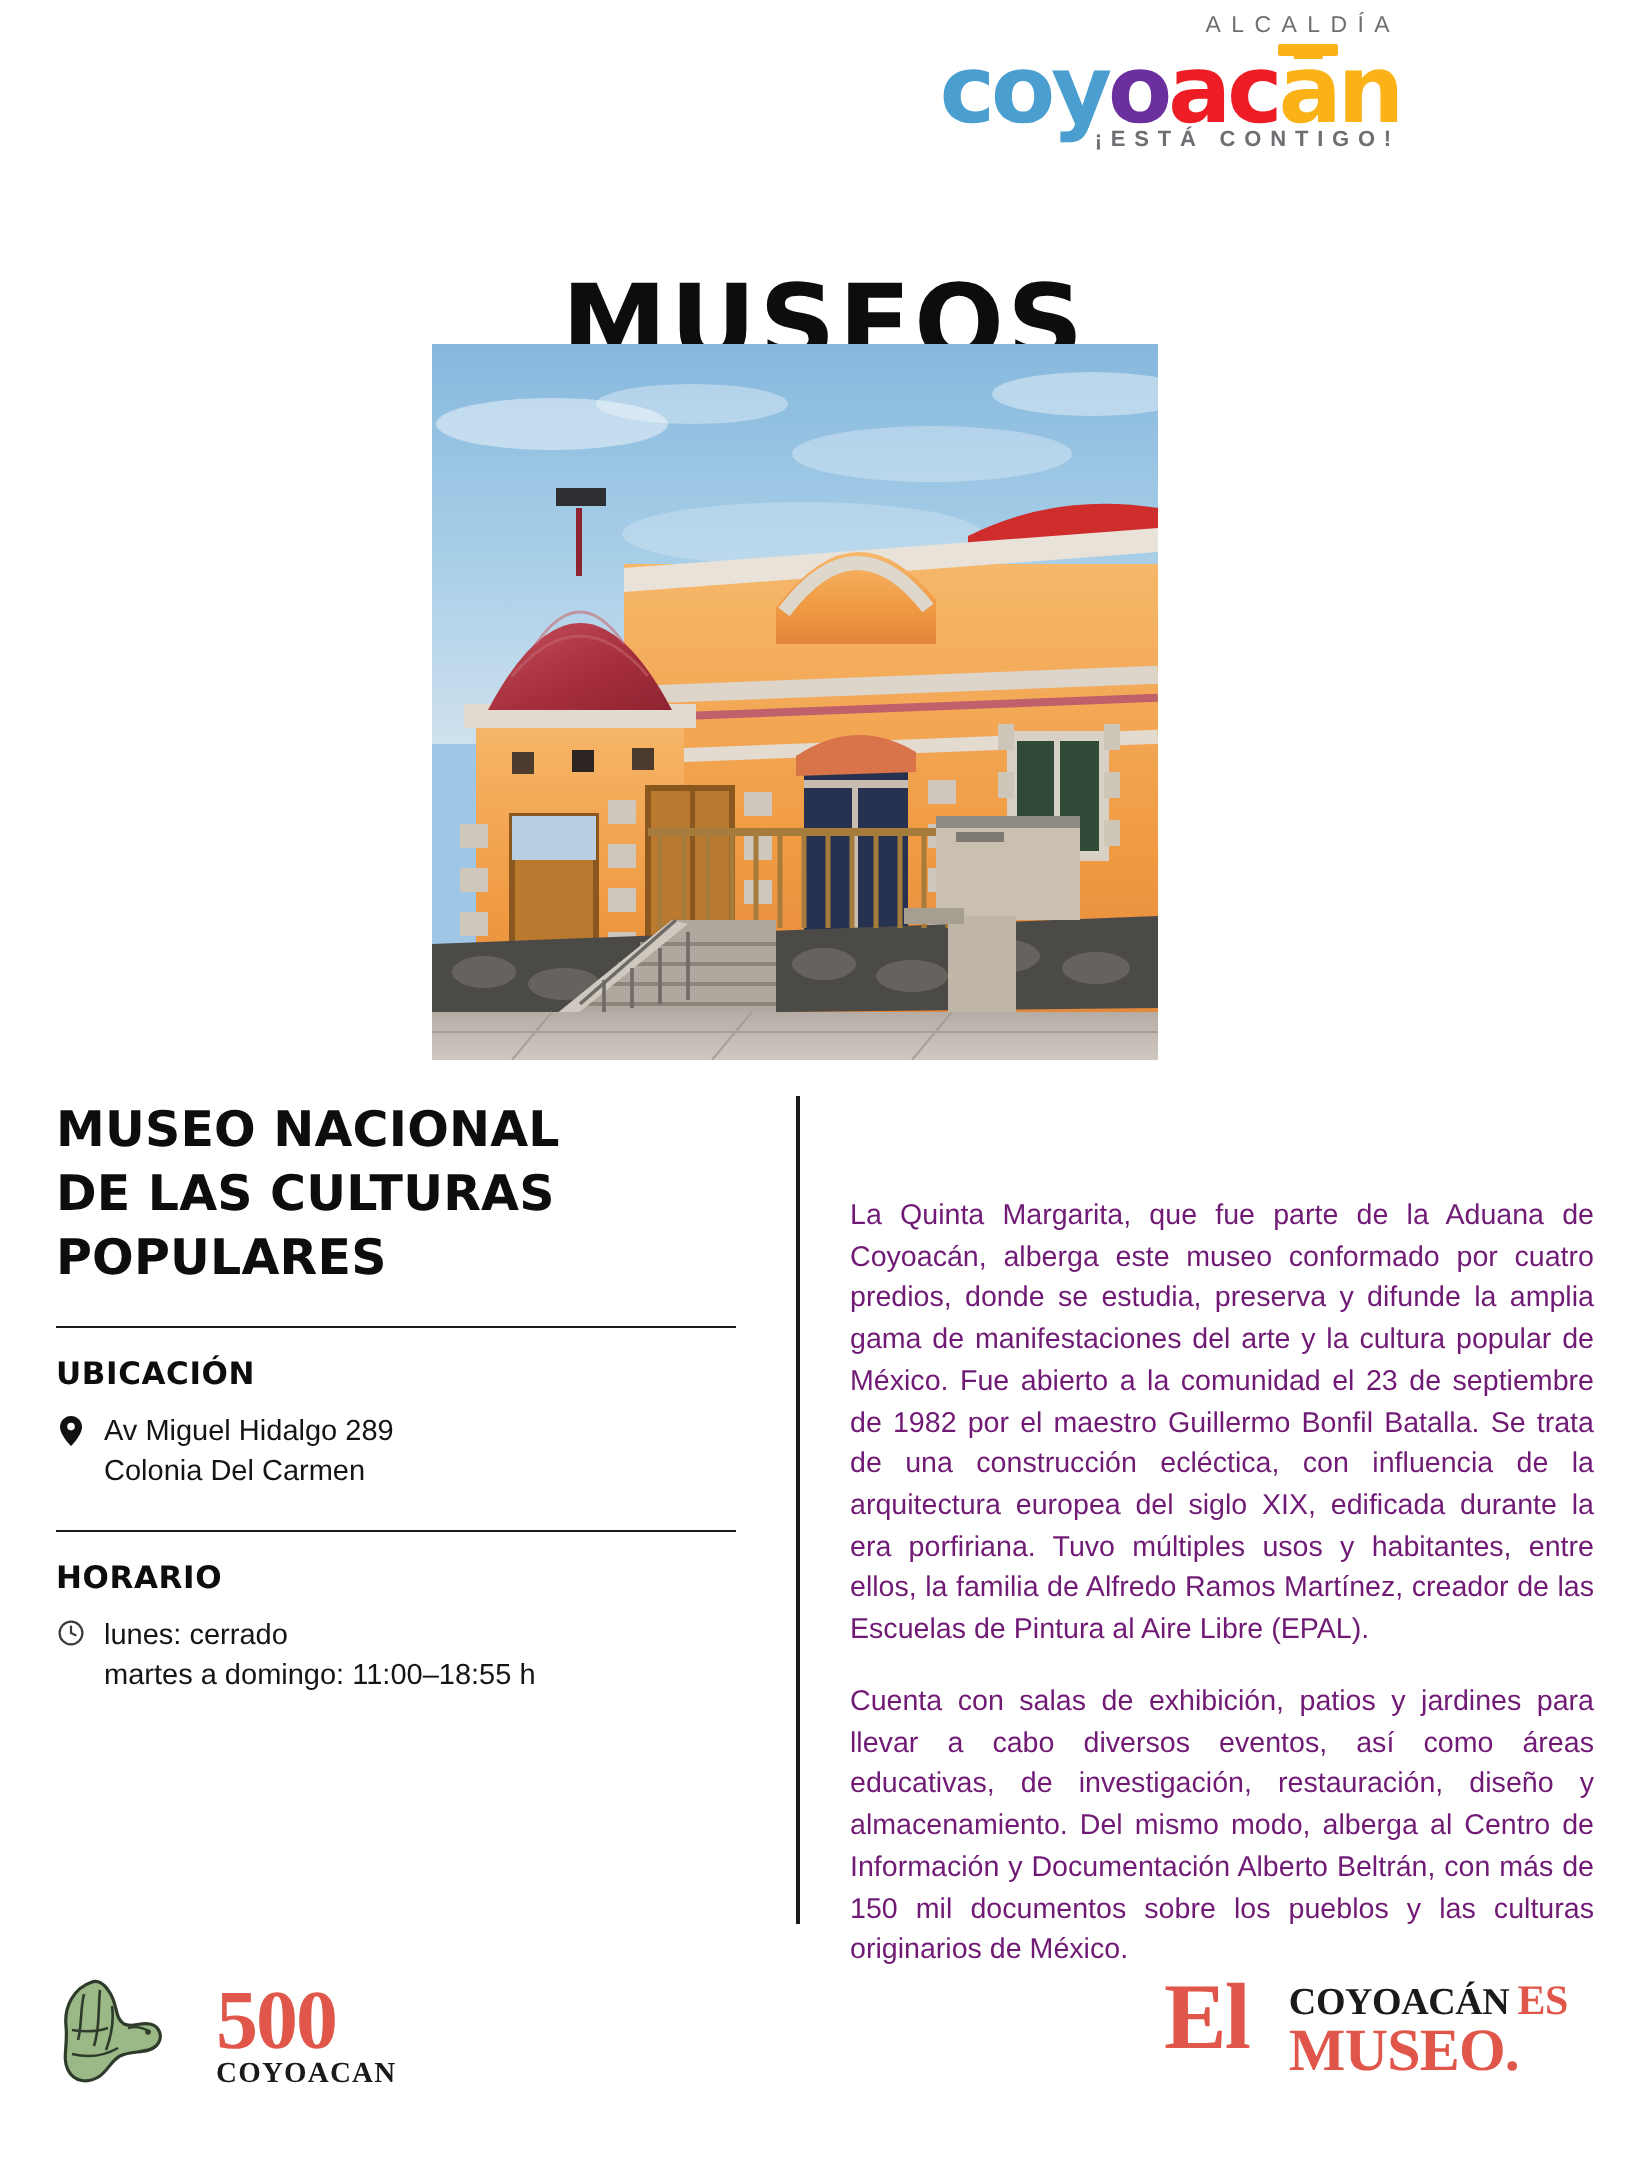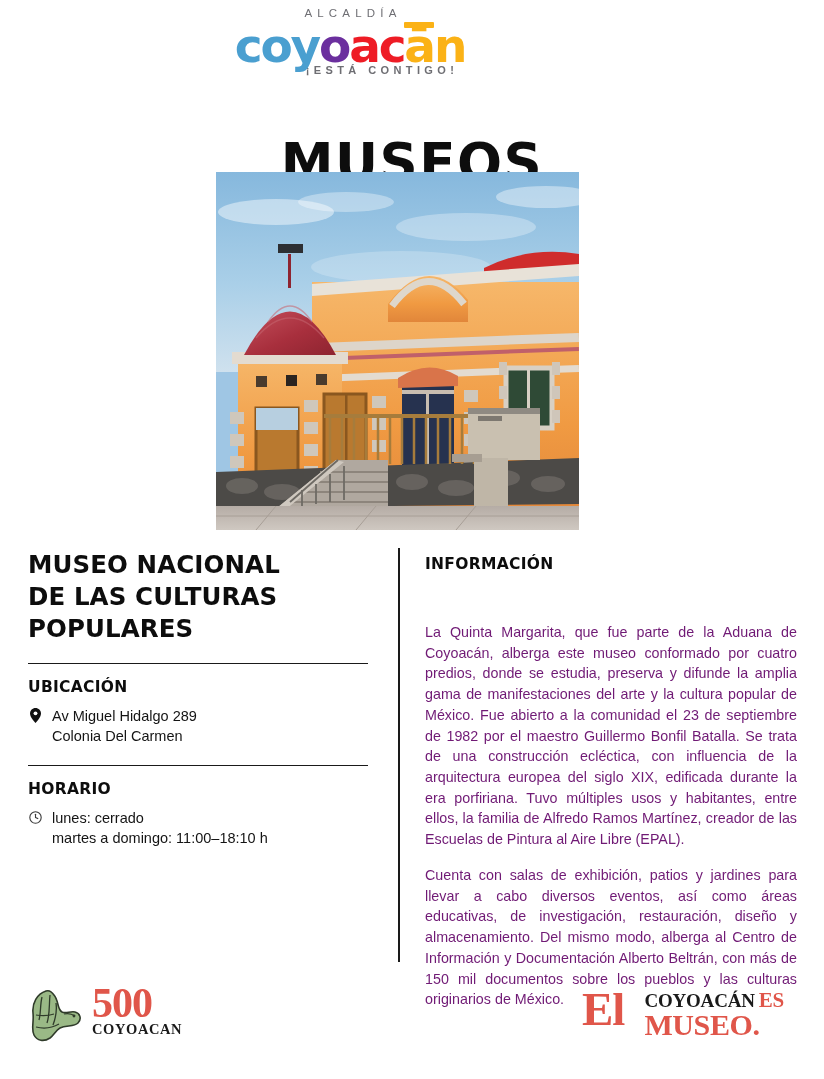--- a/index.html
+++ b/index.html
@@ -22,21 +22,21 @@
     height: 1079px;
     background: #ffffff;
   }
 
   
   .brand {
     position: absolute;
     left: 0;
     top: 8px;
     width: 700px;
-    text-align: center;
+    text-align: right;
   }
   .brand-alcaldia {
     font-size: 11.5px;
     letter-spacing: 5.2px;
     color: #6e6e73;
     font-weight: 400;
     line-height: 1;
     margin-left: 6px;
   }
   .brand-word {
@@ -185,21 +185,22 @@
     margin: 0;
   }
   .body-text + .body-text { margin-top: 15px; }
 
   
   .footer-left {
     position: absolute;
     left: 26px;
     top: 985px;
     display: flex;
-    gap: 4px;
+    align-items: center;
+    gap: 20px;
   }
   .nopal { flex: 0 0 auto; }
   .f500 {
     font-family: "Liberation Serif", serif;
     line-height: 0.88;
   }
   .f500 .num {
     font-size: 42px;
     font-weight: 700;
     color: #e0564a;
@@ -465,27 +466,26 @@
     <div class="icon-row">
       <span class="glyph">
         <svg width="13" height="13" viewBox="0 0 13 13" xmlns="http://www.w3.org/2000/svg">
           <circle cx="6.5" cy="6.5" r="5.7" fill="none" stroke="#3a3a3a" stroke-width="1.1"></circle>
           <line x1="6.5" y1="6.5" x2="6.5" y2="3.3" stroke="#3a3a3a" stroke-width="1.1" stroke-linecap="round"></line>
           <line x1="6.5" y1="6.5" x2="8.8" y2="7.6" stroke="#3a3a3a" stroke-width="1.1" stroke-linecap="round"></line>
         </svg>
       </span>
       <span class="lines">
         <div>lunes: cerrado</div>
-        <div>martes a domingo: 11:00–18:10 h</div>
+        <div>martes a domingo: 11:00–18:55 h</div>
       </span>
     </div>
   </div>
 
   <div class="col-right">
-    <h3 class="info-head">INFORMACIÓN</h3>
     <p class="body-text" style="margin-top:49px;">La Quinta Margarita, que fue parte de la Aduana de Coyoacán, alberga este museo conformado por cuatro predios, donde se estudia, preserva y difunde la amplia gama de manifestaciones del arte y la cultura popular de México. Fue abierto a la comunidad el 23 de septiembre de 1982 por el maestro Guillermo Bonfil Batalla. Se trata de una construcción ecléctica, con influencia de la arquitectura europea del siglo XIX, edificada durante la era porfiriana. Tuvo múltiples usos y habitantes, entre ellos, la familia de Alfredo Ramos Martínez, creador de las Escuelas de Pintura al Aire Libre (EPAL).</p>
     <p class="body-text">Cuenta con salas de exhibición, patios y jardines para llevar a cabo diversos eventos, así como áreas educativas, de investigación, restauración, diseño y almacenamiento. Del mismo modo, alberga al Centro de Información y Documentación Alberto Beltrán, con más de 150 mil documentos sobre los pueblos y las culturas originarios de México.</p>
   </div>
 
   <div class="footer-left">
     <span class="nopal">
       <svg width="62" height="62" viewBox="0 0 62 62" xmlns="http://www.w3.org/2000/svg">
         <path d="M20 6 C11 9 6 18 7 28 C8 38 5 44 8 50 C11 56 18 57 24 53 C28 50 30 45 34 43 C40 40 48 42 52 38 C56 34 54 28 49 27 C44 26 40 29 36 27 C31 24 33 16 28 10 C26 7 23 5 20 6 Z" fill="#9ab986" stroke="#2f3b2a" stroke-width="1.6" stroke-linejoin="round"></path>
         <path d="M16 12 C14 20 15 28 13 35" fill="none" stroke="#2f3b2a" stroke-width="1.3"></path>
         <path d="M24 10 C23 19 24 29 21 38" fill="none" stroke="#2f3b2a" stroke-width="1.3"></path>

